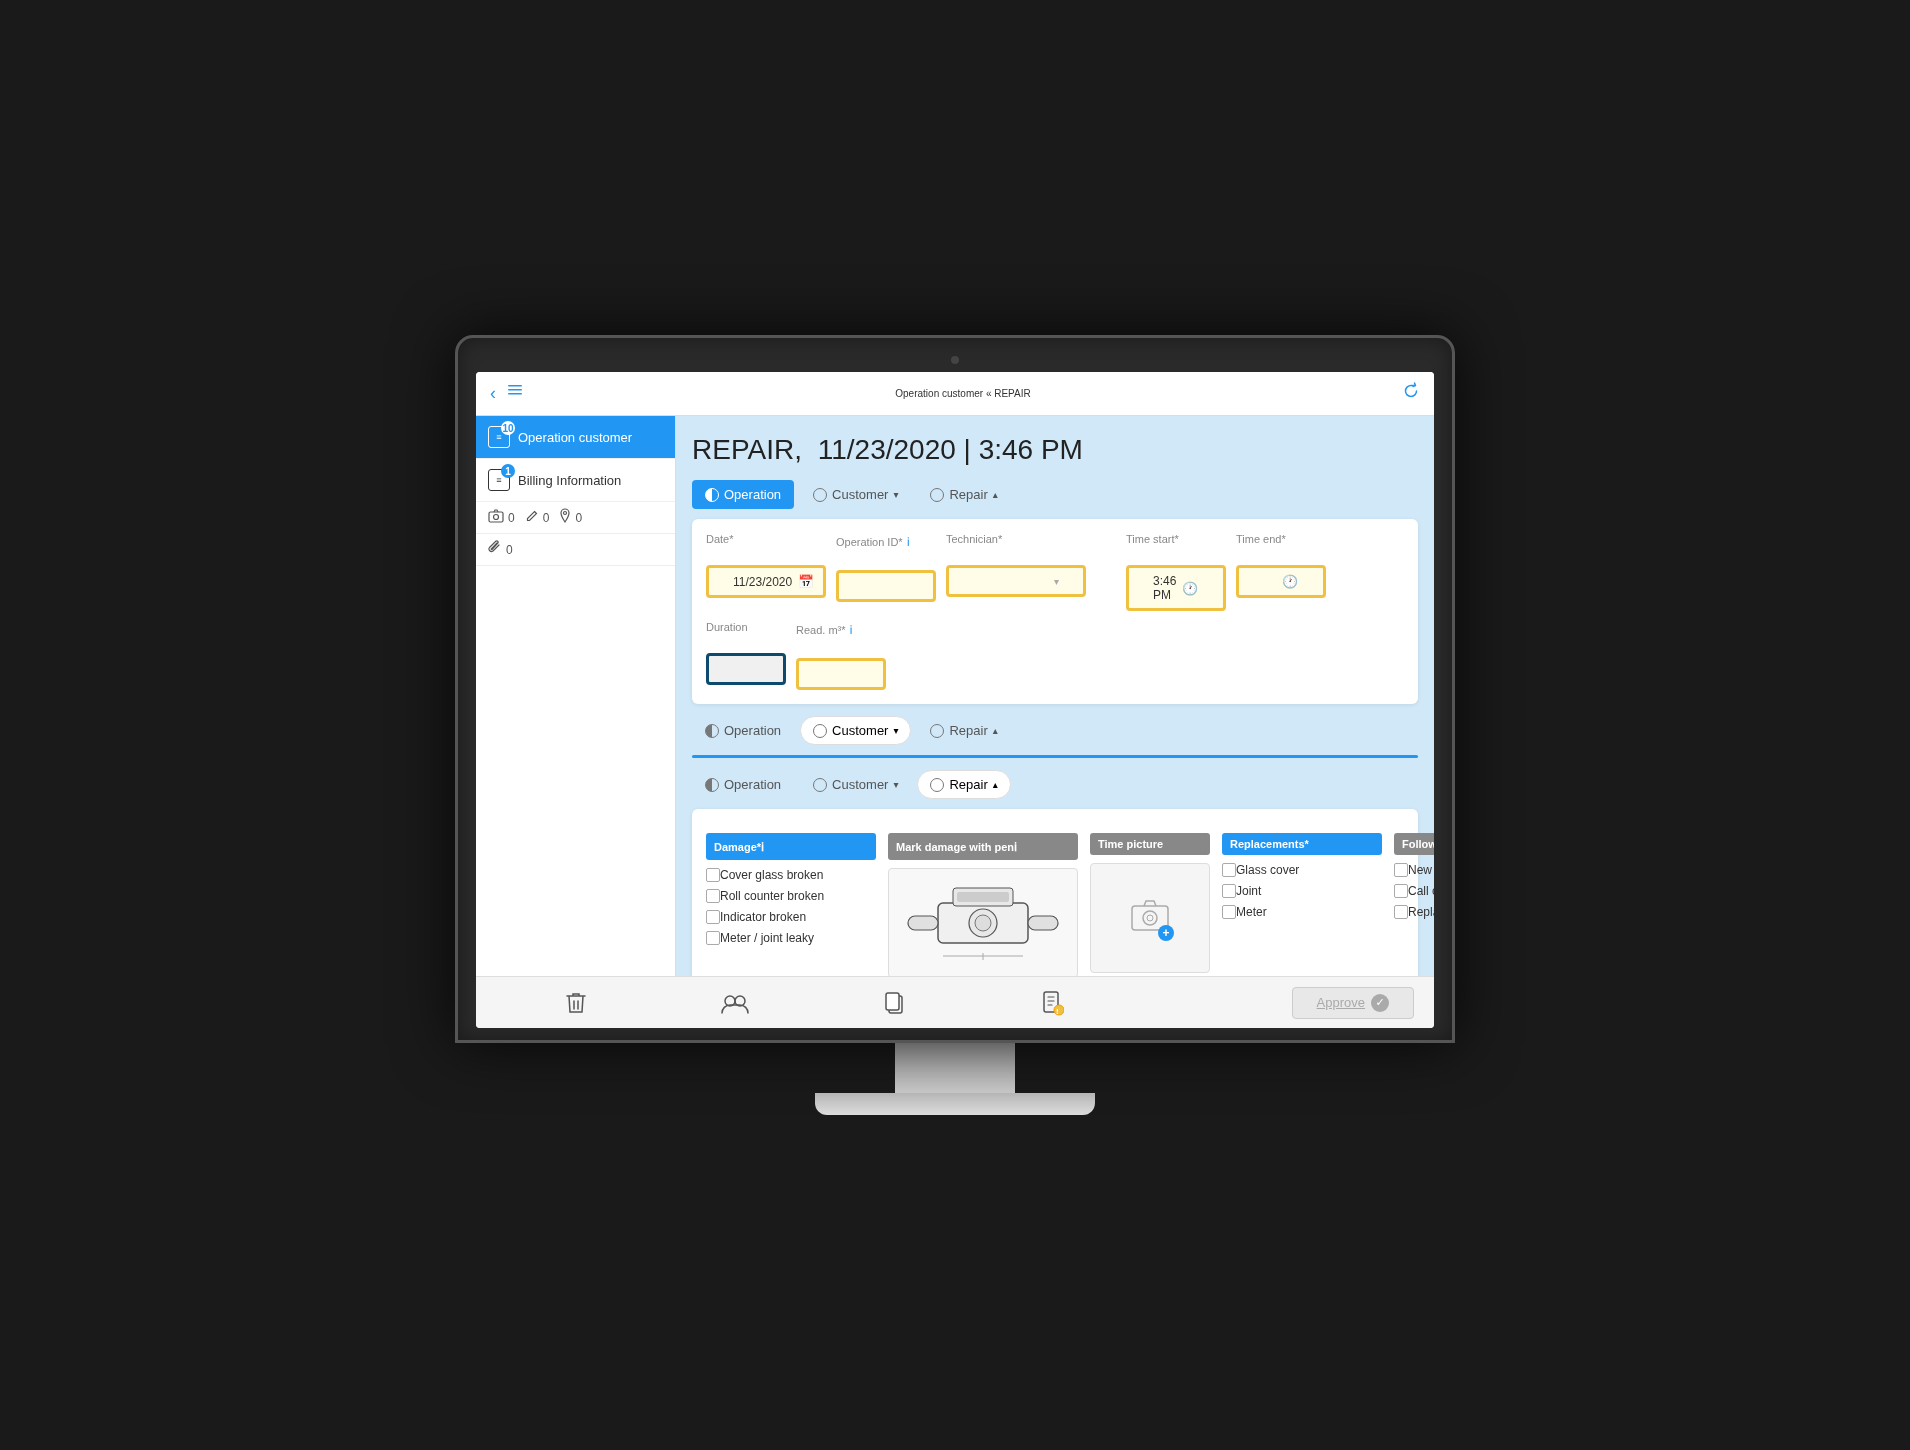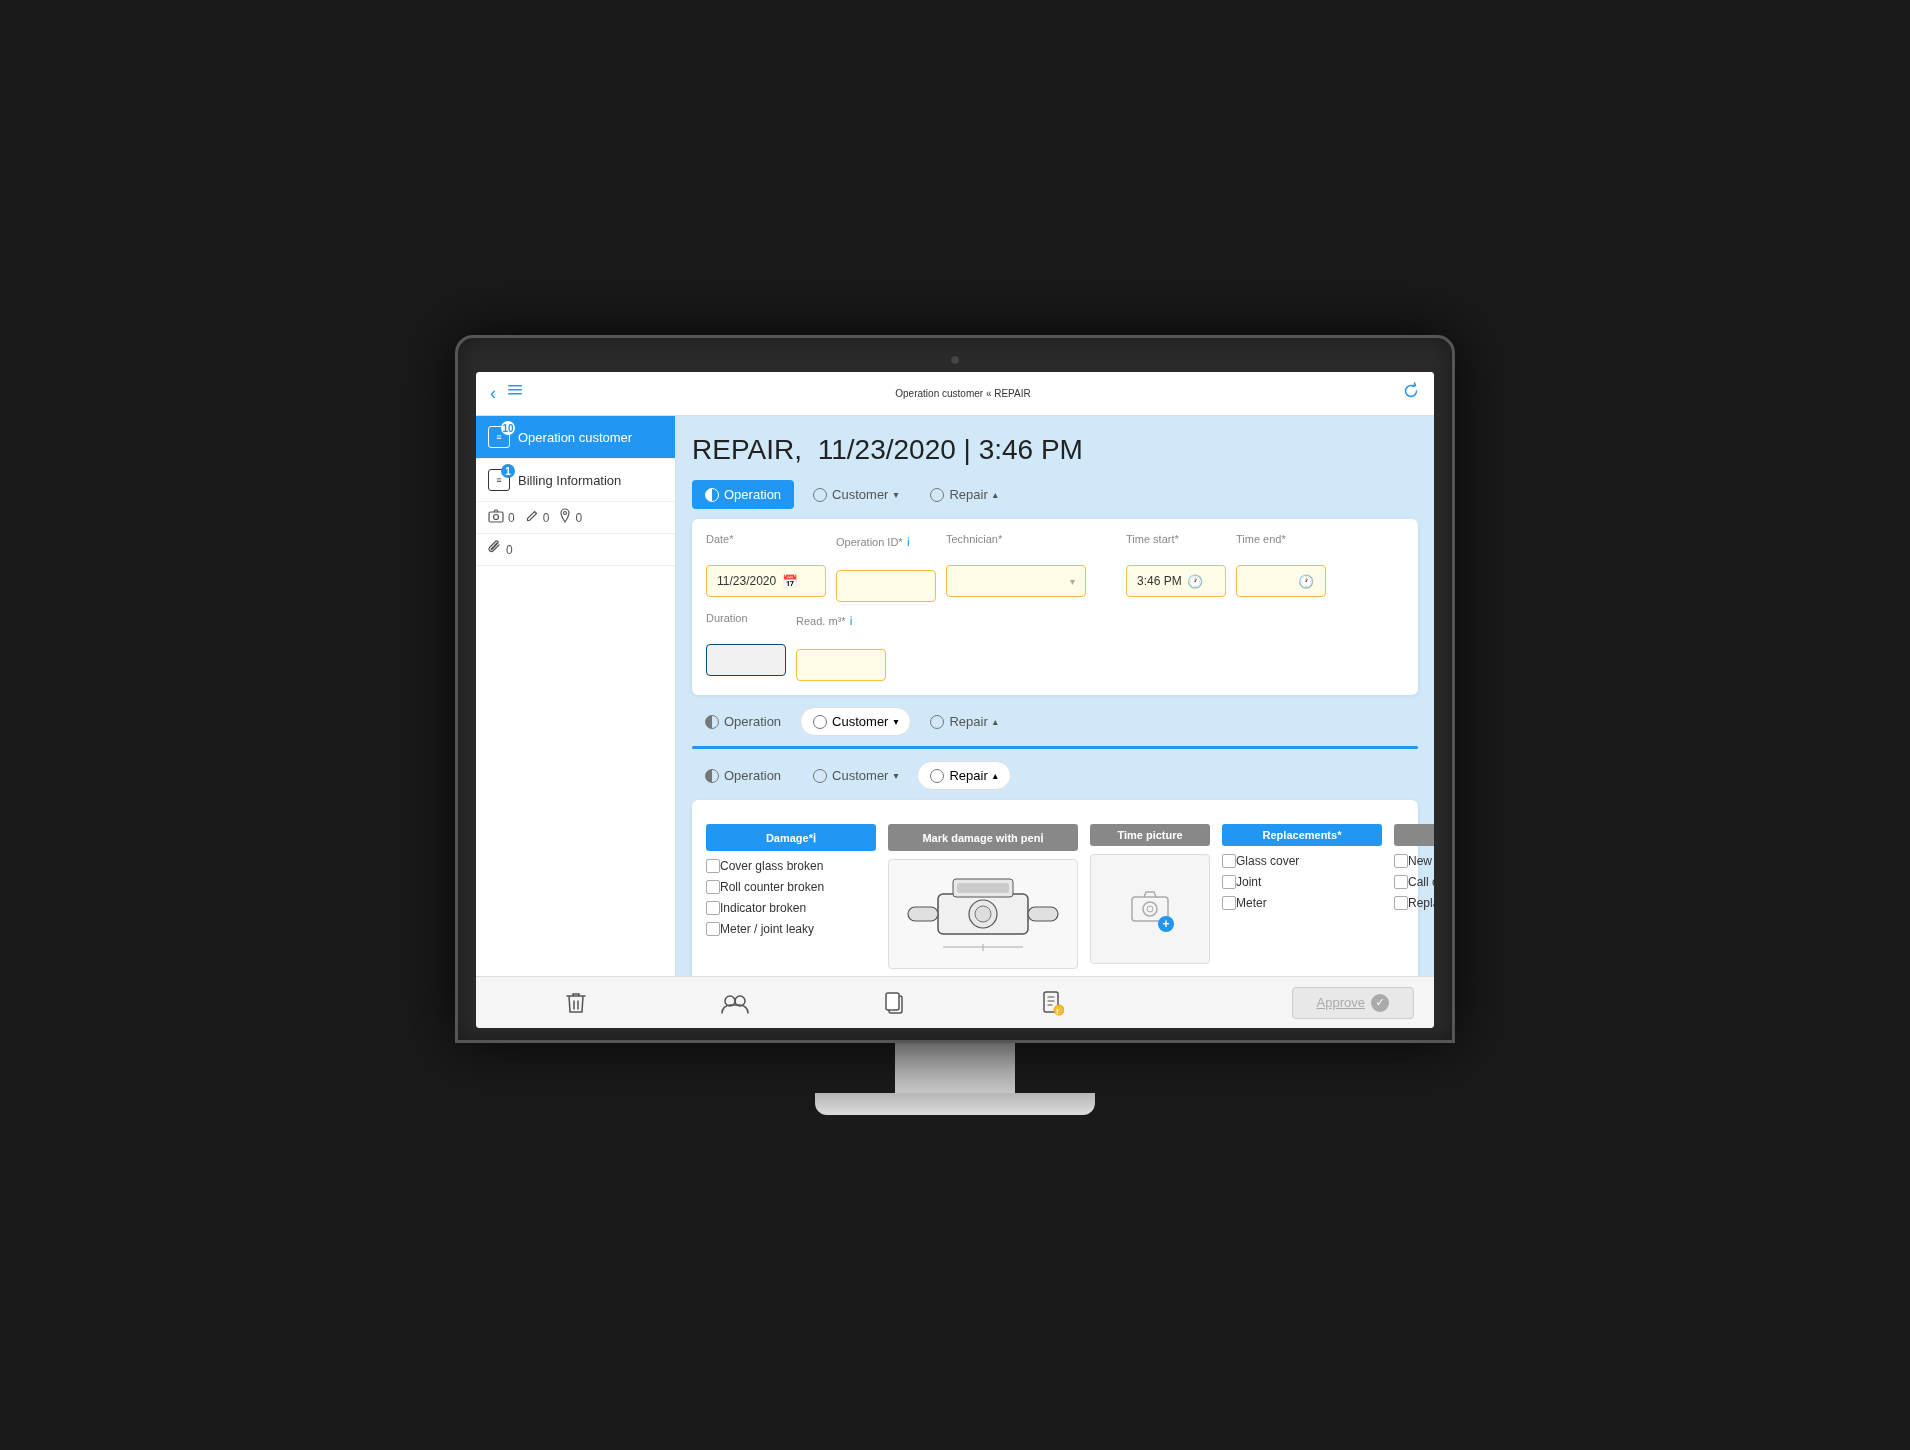--- a/index.html
+++ b/index.html
@@ -271,23 +271,23 @@
     .form-label {
       font-size: 11px;
       color: #888;
       font-weight: 500;
       display: flex;
       align-items: center;
       gap: 4px;
     }
 
     .form-input {
-      border: 1px solid #0c4a6e;
+      border: 3px solid #0c4a6e;
       border-radius: 4px;
-      padding: 6px 10px;
+      padding: 6px 24px;
       font-size: 12px;
       color: #333;
       background: #fff;
       display: flex;
       align-items: center;
       gap: 6px;
       min-height: 32px;
     }
 
     .form-input.highlighted {
@@ -338,21 +338,21 @@
     .repair-col-header {
       font-size: 11px;
       font-weight: 600;
       color: #fff;
       background: #2196F3;
       padding: 5px 8px;
       border-radius: 3px;
       margin-bottom: 8px;
       display: flex;
       align-items: center;
-      justify-content: center;
+      justify-content: flex-start;
     }
 
     .repair-col-header.gray {
       background: #888;
     }
 
     .checkbox-item {
       display: flex;
       align-items: center;
       font-size: 12px;

